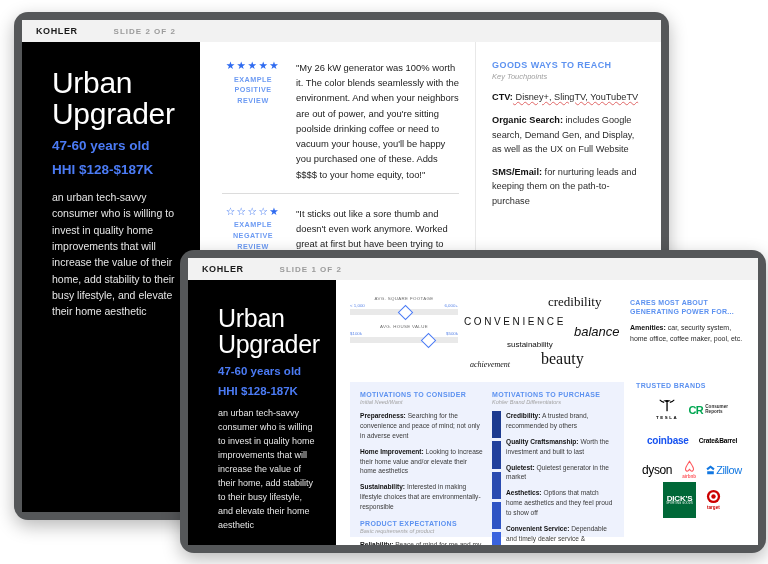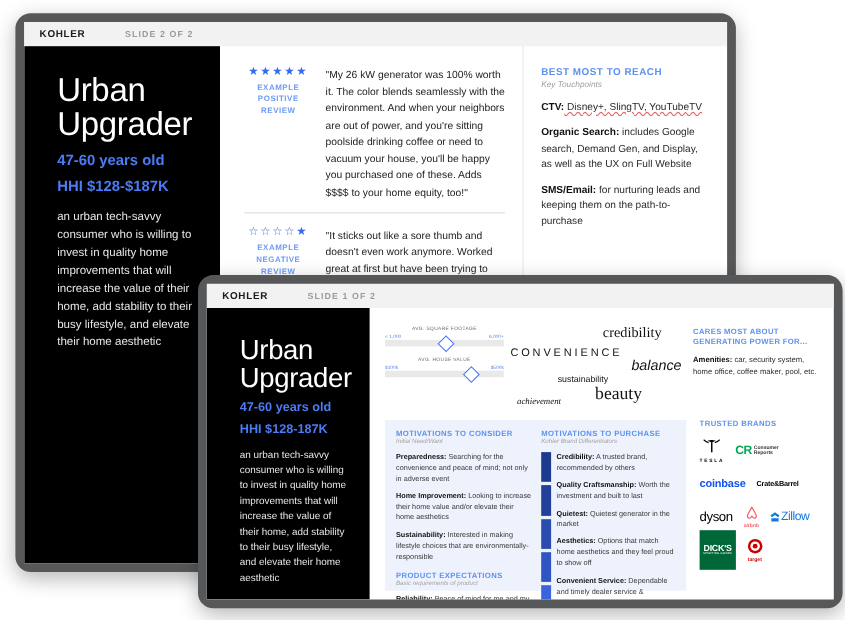--- a/index.html
+++ b/index.html
@@ -110,21 +110,21 @@
   .mot-col{flex:1;min-width:0;}
   .mot-title{color:#5d92f0;font-size:7px;letter-spacing:.35px;font-weight:600;}
   .mot-sub{color:#a3a3a3;font-size:5.6px;font-style:italic;margin-top:1px;margin-bottom:6px;}
   .mot-item{font-size:6.6px;line-height:1.5;color:#3a3a3a;margin-bottom:6px;}
   .mot-item b{color:#111;}
   .purchase-rows{display:flex;gap:5px;}
   .bars{width:9px;flex:0 0 auto;display:flex;flex-direction:column;gap:3px;}
   .bar{flex:1;}
   .brands{width:118px;flex:0 0 auto;padding-left:6px;box-sizing:border-box;}
   .brands-title{color:#5d92f0;font-size:7px;letter-spacing:.35px;font-weight:600;margin-bottom:10px;}
-  .brand-grid{display:flex;flex-wrap:wrap;align-items:center;gap:8px 10px;}
+  .brand-grid{display:flex;flex-wrap:wrap;align-items:center;justify-content:center;gap:8px 10px;}
   .brand-cell{display:flex;align-items:center;justify-content:center;height:22px;}
 </style>
 </head>
 <body>
 
 <div class="stage">
 
   <div class="device" id="device-back">
     <div class="screen">
 
@@ -172,21 +172,21 @@
             <div class="key-opps">
               <h2>Key Opportunities</h2>
               <div class="opps-row">
                 <div class="opp">Tailored stories to tell with audience-specific geo-targeting</div>
                 <div class="opp">Testimonial video featuring this persona</div>
               </div>
             </div>
           </div>
 
           <div class="reach-col">
-            <div class="reach-title">BEST MOST TO REACH</div>
+            <div class="reach-title">GOODS WAYS TO REACH</div>
             <div class="reach-sub">Key Touchpoints</div>
 
             <div class="reach-item">
               <b>CTV:</b><span class="sq"> Disney+, SlingTV, YouTubeTV</span>
             </div>
             <div class="reach-item">
               <b>Organic Search:</b><span> includes Google search, Demand Gen, and Display, as well as the UX on Full Website</span>
             </div>
             <div class="reach-item">
               <b>SMS/Email:</b><span> for nurturing leads and keeping them on the path-to-purchase</span>

